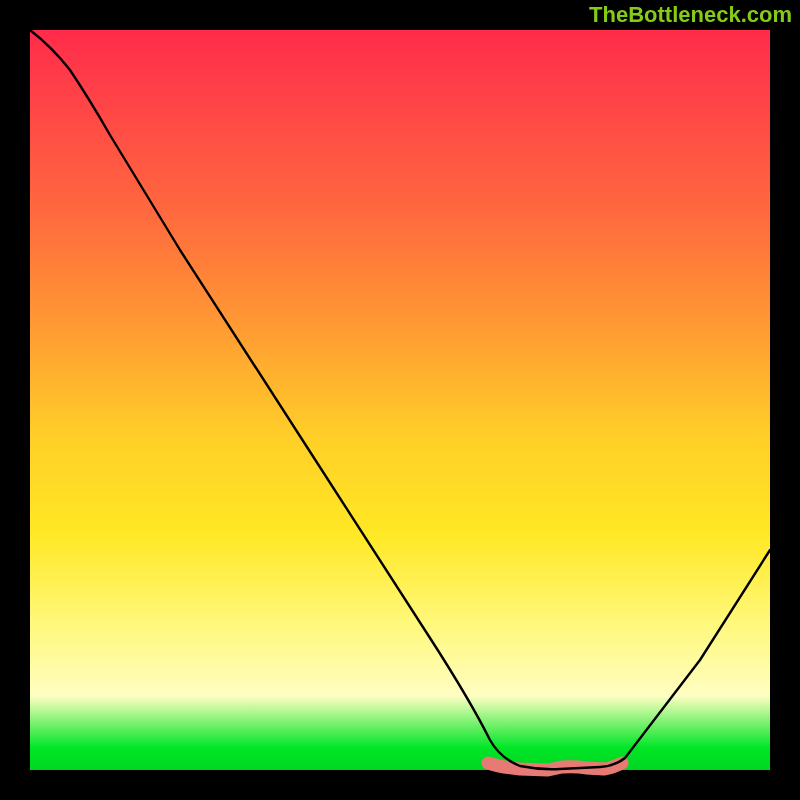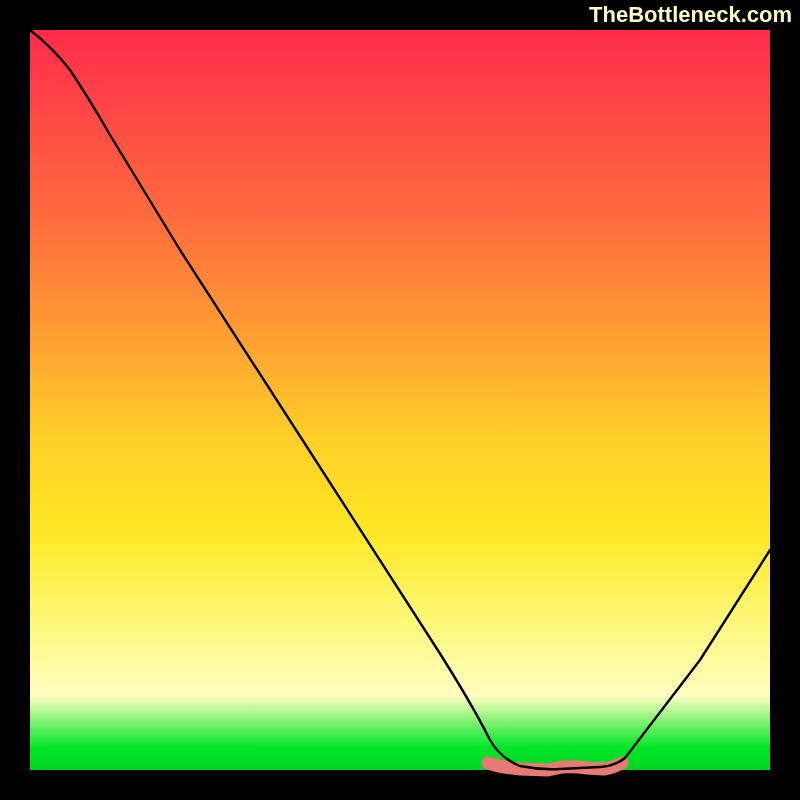--- a/index.html
+++ b/index.html
@@ -14,21 +14,21 @@
   .container {
     width: 800px;
     height: 800px;
     position: relative;
     background: #000;
   }
   .watermark {
     position: absolute;
     top: 2px;
     right: 8px;
-    color: #fef9c3;
+    color: #84cc16;
     font-size: 22px;
     font-weight: bold;
     z-index: 10;
   }
   .plot-area {
     position: absolute;
     left: 30px;
     top: 30px;
     width: 740px;
     height: 740px;

